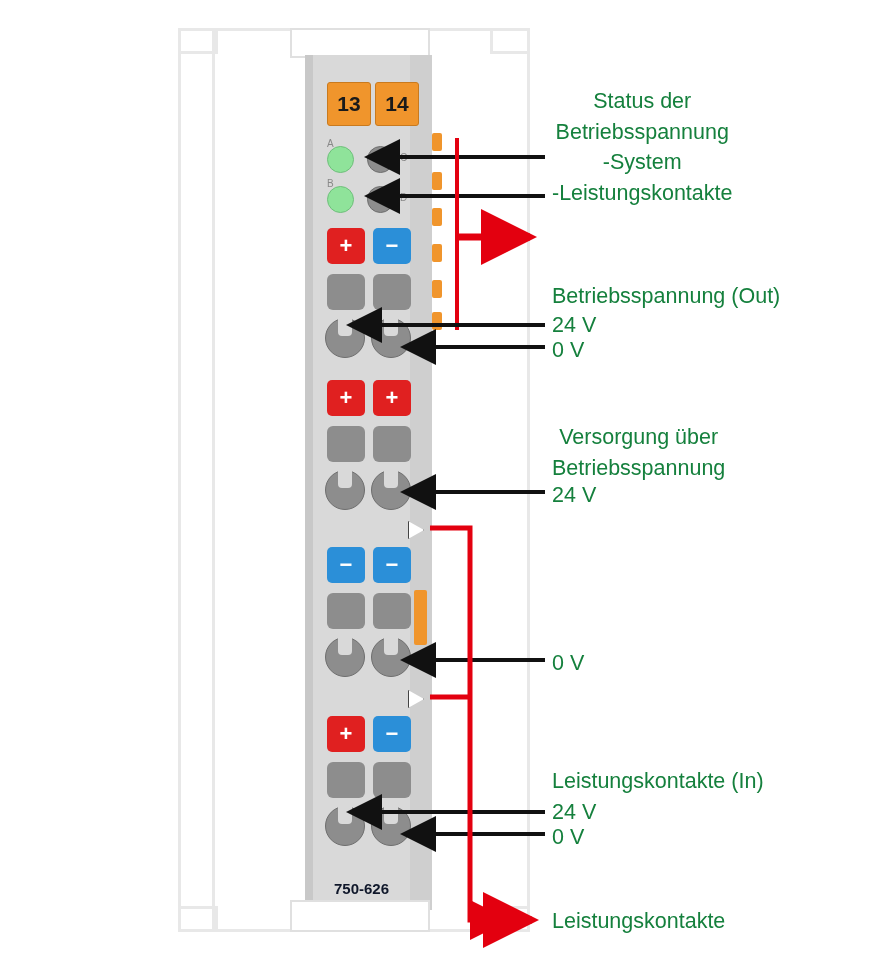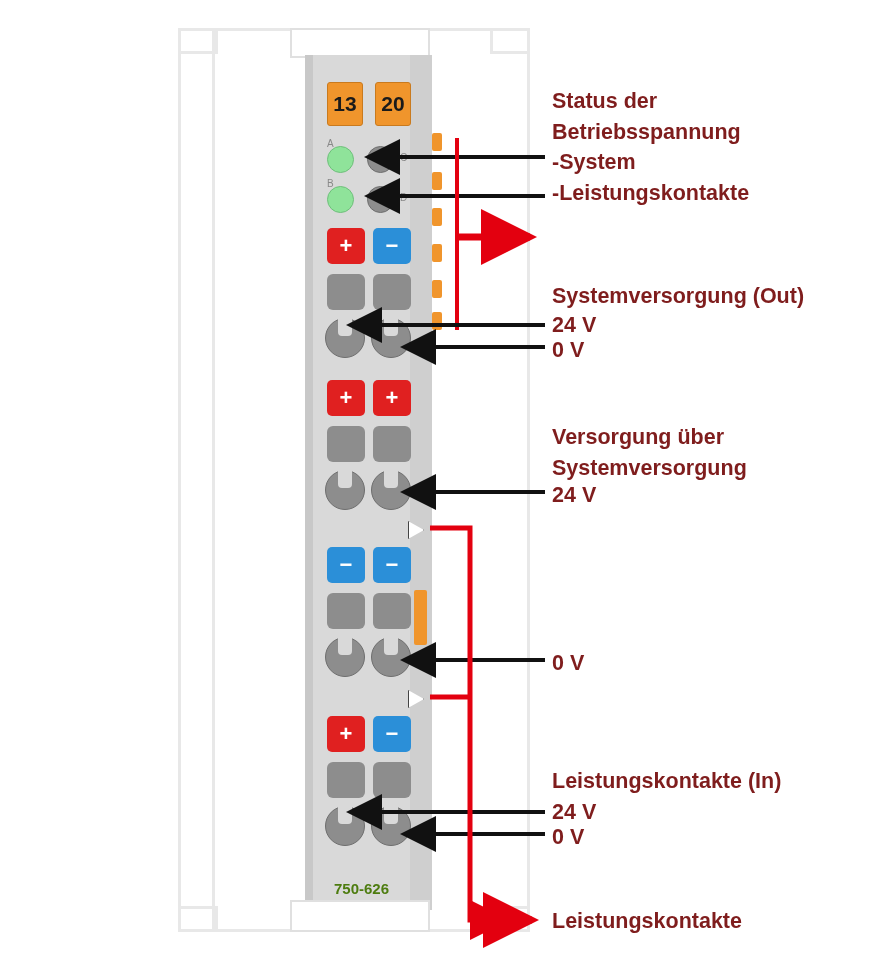--- a/index.html
+++ b/index.html
@@ -68,21 +68,21 @@
     width: 140px;
     height: 32px;
     background: #ffffff;
     border: 2px solid #e0e0e0;
     box-sizing: border-box;
   }
 
   
   .marker {
     position: absolute;
-    width: 36px;
+    width: 44px;
     height: 44px;
     background: #f0952c;
     border: 1px solid #c97a1e;
     border-radius: 3px;
     color: #1a1a1a;
     font-size: 21px;
     font-weight: bold;
     display: flex;
     align-items: center;
     justify-content: center;
@@ -172,32 +172,33 @@
     height: 16px;
     border: 1px solid #444;
     background: #ffffff;
     clip-path: polygon(0 0, 100% 50%, 0 100%);
   }
 
   
   .artno {
     position: absolute;
     font-size: 15px;
-    color: #4d7c0f;
+    color: #0f172a;
     font-weight: bold;
   }
 
   
   .label {
     position: absolute;
     font-size: 21.5px;
-    font-weight: bold;
-    color: #7f1d1d;
+    font-weight: normal;
+    color: #15803d;
     line-height: 1.42;
     white-space: pre-line;
+    text-align: center;
   }
 
   
   svg.overlay {
     position: absolute;
     left: 0;
     top: 0;
     width: 892px;
     height: 964px;
     pointer-events: none;
@@ -217,21 +218,21 @@
   <div class="ghost" style="left:178px; top:906px; width:40px; height:26px;"></div>
   <div class="ghost" style="left:490px; top:906px; width:40px; height:26px;"></div>
 
   <div class="nose-top"></div>
   <div class="module-body"></div>
   <div class="module-left-edge"></div>
   <div class="module-right-strip"></div>
   <div class="nose-bottom"></div>
 
   <div class="marker" style="left:327px; top:82px;">13</div>
-  <div class="marker" style="left:375px; top:82px;">20</div>
+  <div class="marker" style="left:375px; top:82px;">14</div>
 
   <div class="led-label" style="left:327px; top:138px;">A</div>
   <div class="led" style="left:327px; top:146px;"></div>
   <div class="led-dark" style="left:367px; top:146px;"></div>
   <div class="led-label" style="left:400px; top:152px;">C</div>
 
   <div class="led-label" style="left:327px; top:178px;">B</div>
   <div class="led" style="left:327px; top:186px;"></div>
   <div class="led-dark" style="left:367px; top:186px;"></div>
   <div class="led-label" style="left:400px; top:192px;">D</div>
@@ -319,26 +320,26 @@
     <path d="M430 697 L470 697" stroke="#e3000f" stroke-width="5" fill="none"></path>
     <line x1="505" y1="920" x2="532" y2="920" stroke="#e3000f" stroke-width="7" marker-end="url(#arrowRed)"></line>
   </svg>
 
   <div class="label" style="left:552px; top:86px;">Status der
 Betriebsspannung
 -System
 -Leistungskontakte</div>
 
 
-  <div class="label" style="left:552px; top:281px;">Systemversorgung (Out)</div>
+  <div class="label" style="left:552px; top:281px;">Betriebsspannung (Out)</div>
   <div class="label" style="left:552px; top:310px;">24 V</div>
   <div class="label" style="left:552px; top:335px;">0 V</div>
 
   <div class="label" style="left:552px; top:422px;">Versorgung über
-Systemversorgung</div>
+Betriebsspannung</div>
   <div class="label" style="left:552px; top:480px;">24 V</div>
 
   <div class="label" style="left:552px; top:648px;">0 V</div>
 
   <div class="label" style="left:552px; top:766px;">Leistungskontakte (In)</div>
   <div class="label" style="left:552px; top:797px;">24 V</div>
   <div class="label" style="left:552px; top:822px;">0 V</div>
 
   <div class="label" style="left:552px; top:906px;">Leistungskontakte</div>
 

